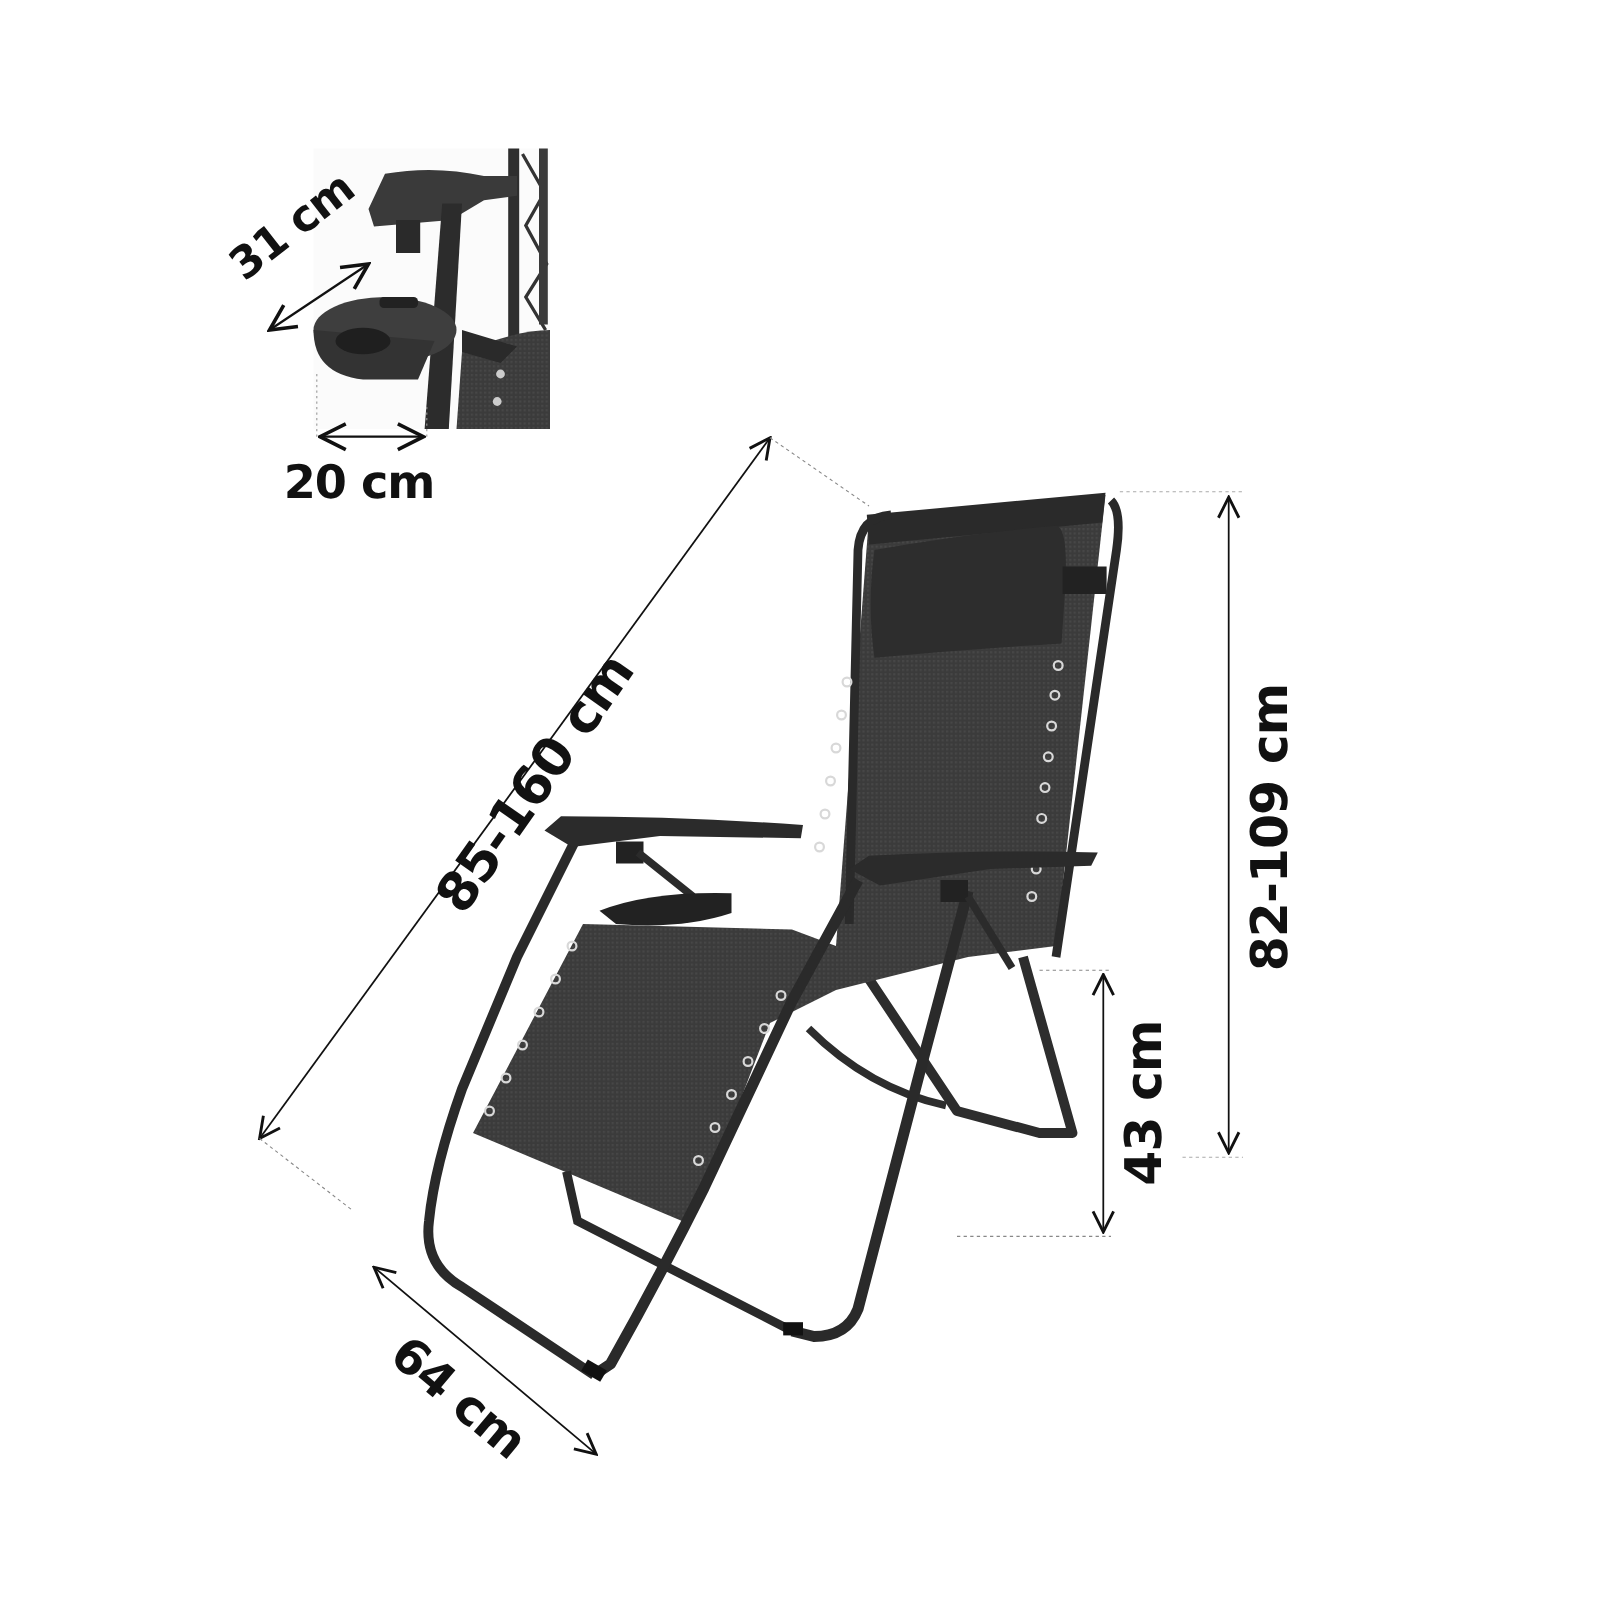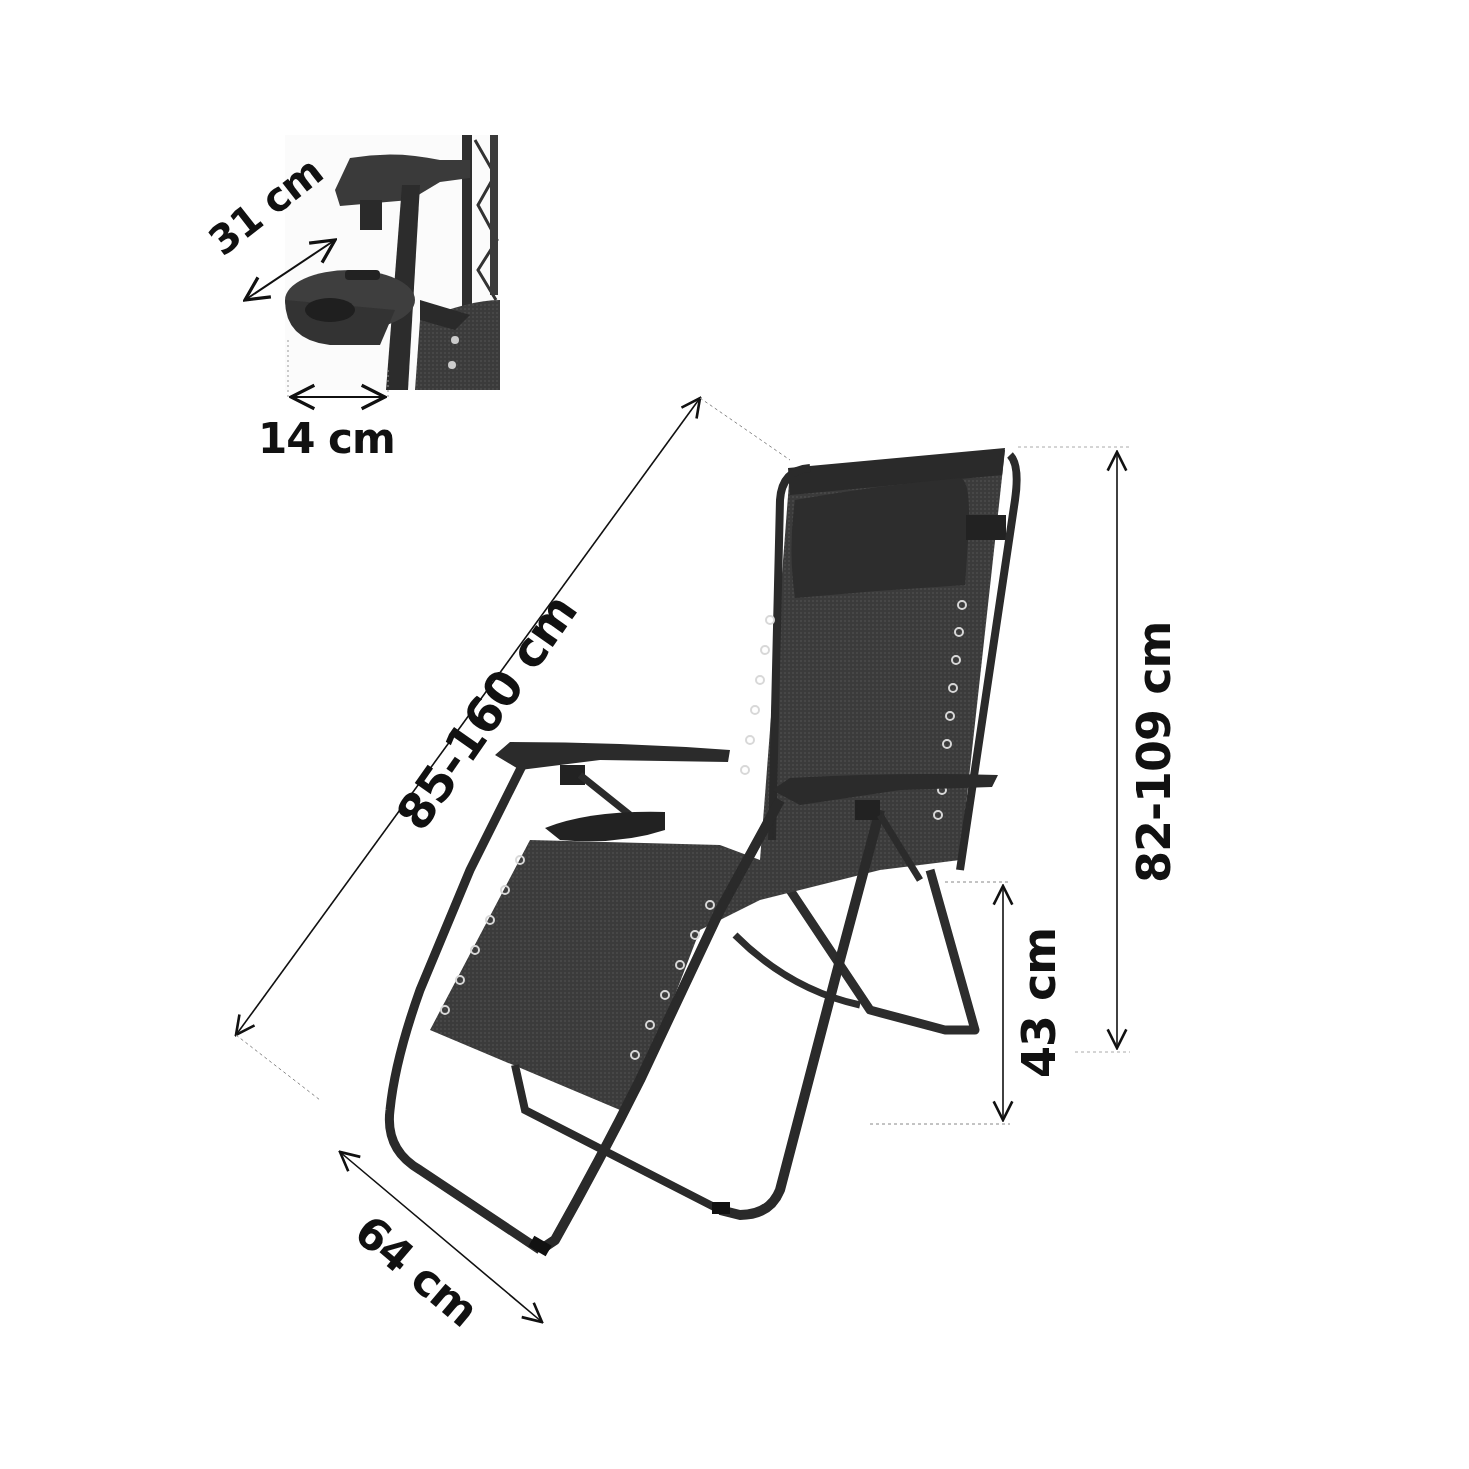--- a/index.html
+++ b/index.html
@@ -136,21 +136,21 @@
       <line x1="945" y1="882" x2="1010" y2="882" stroke="#888" stroke-width="1" stroke-dasharray="3,3"></line>
       <line x1="870" y1="1124" x2="1010" y2="1124" stroke="#888" stroke-width="1" stroke-dasharray="3,3"></line>
       <line x1="1003" y1="886" x2="1003" y2="1120" stroke="#111" stroke-width="1.6" marker-start="url(#arr)" marker-end="url(#arr)"></line>
 
       <line x1="340" y1="1152" x2="542" y2="1322" stroke="#111" stroke-width="1.6" marker-start="url(#arr)" marker-end="url(#arr)"></line>
     </g>
   </svg>
 
   <div class="label" style="left:200px;top:228px;font-size:40px;transform:rotate(-38deg);transform-origin:0 0;">31 cm</div>
 
-  <div class="label" style="left:258px;top:414px;font-size:42px;">14 cm</div>
+  <div class="label" style="left:258px;top:414px;font-size:42px;">20 cm</div>
 
   <div class="label" style="left:385px;top:808px;font-size:48px;transform:rotate(-55deg);transform-origin:0 0;">85-160 cm</div>
 
   <div class="label" style="left:1127px;top:883px;font-size:46px;transform:rotate(-90deg);transform-origin:0 0;">82-109 cm</div>
 
   <div class="label" style="left:1012px;top:1078px;font-size:46px;transform:rotate(-90deg);transform-origin:0 0;">43 cm</div>
 
   <div class="label" style="left:378px;top:1205px;font-size:44px;transform:rotate(40deg);transform-origin:0 0;">64 cm</div>
 
 </div>

